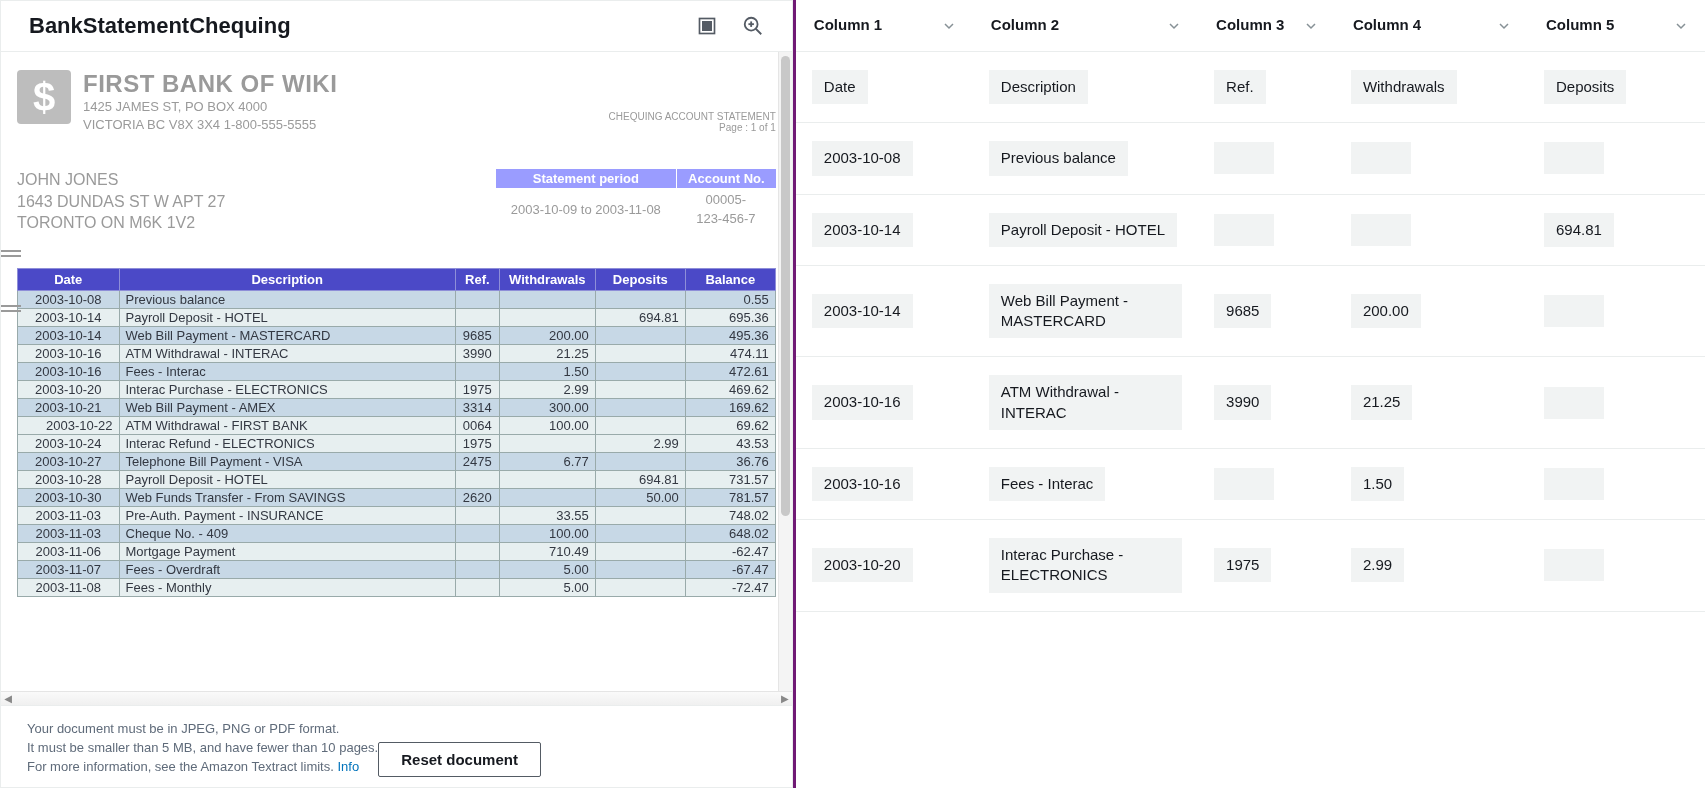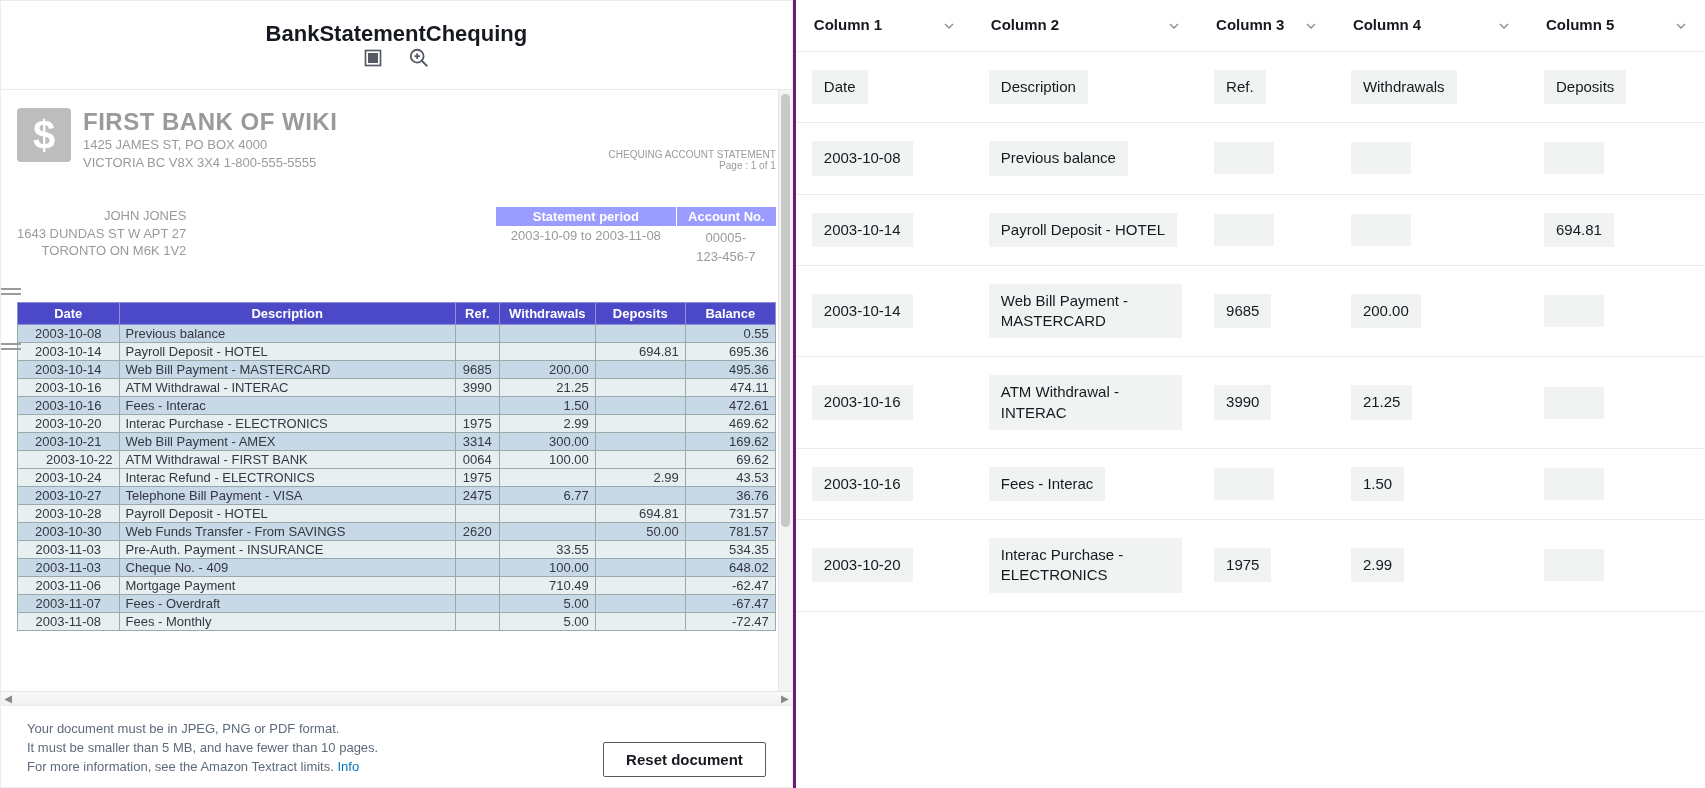--- a/index.html
+++ b/index.html
@@ -18,23 +18,22 @@
     background: #fff;
     border: 1px solid #eaeded;
     display: flex;
     flex-direction: column;
     position: relative;
   }
   .panel-header {
     display: flex;
     justify-content: space-between;
     align-items: center;
-    padding: 20px 28px;
+    padding: 12px 28px;
     border-bottom: 1px solid #eaeded;
-    flex-direction: column;
   }
   .panel-title {
     font-size: 22px;
     font-weight: 700;
     color: #16191f;
   }
   .header-icons { display: flex; gap: 24px; color: #545b64; }
   .icon-btn { width: 22px; height: 22px; display: inline-flex; align-items: center; justify-content: center; }
   .doc-viewer {
     flex: 1;
@@ -66,29 +65,29 @@
     align-items: center;
     justify-content: center;
     color: #fff;
     font-size: 40px;
     font-weight: 700;
   }
   .bank-name { font-size: 24px; font-weight: 700; letter-spacing: .5px; }
   .bank-addr { font-size: 13px; line-height: 1.35; }
   .bank-right { text-align: right; font-size: 10px; padding-top: 22px; }
   .cust-row { display: flex; justify-content: space-between; margin-top: 36px; }
-  .cust-addr { font-size: 13px; line-height: 1.35; text-align: right; }
+  .cust-addr { font-size: 16px; line-height: 1.35; }
   .period-box { font-size: 13px; }
   .period-head { display: flex; }
   .period-head div { background: #9a9cff; color: #fff; padding: 2px 10px; text-align: center; font-weight: 600; }
   .ph-a { width: 180px; }
   .ph-b { width: 100px; border-left: 1px solid #fff; }
   .period-body { display: flex; }
   .period-body div { padding: 2px 10px; text-align: center; }
-  .pb-a { width: 180px; }
+  .pb-a { width: 180px; margin-top: 12px; }
   .pb-b { width: 100px; }
   .page-marks {
     position: absolute;
     left: -2px; top: 198px;
     display: flex; flex-direction: column; gap: 24px;
   }
   .page-marks span { width: 22px; height: 2px; background: #9a9a9a; display: block; }
   .page-marks span + span { margin-top: 3px; }
   .page-marks .grp2 { margin-top: 24px; }
   table.stmt {
@@ -112,23 +111,22 @@
     white-space: nowrap;
   }
   table.stmt tr.even td { background: #c7d8e6; }
   table.stmt tr.odd td { background: #e7eff0; }
   .r { text-align: right; }
   .c { text-align: center; }
   .doc-footer {
     border-top: 1px solid #eaeded;
     padding: 14px 26px 10px 26px;
     display: flex;
-    justify-content: space-between;
     align-items: flex-end;
-    gap: 18px;
+    gap: 0;
   }
   .doc-footer p { font-size: 13px; color: #5f6b7a; line-height: 1.45; }
   .doc-footer a { color: #0073bb; text-decoration: none; }
   .reset-btn {
     border: 1px solid #545b64;
     background: #fff;
     color: #16191f;
     font-weight: 700;
     font-size: 15px;
     padding: 8px 22px;
@@ -370,21 +368,21 @@
               <td class="r" style="width: 96px;"></td>
               <td class="r" style="width: 90px;">50.00</td>
               <td class="r" style="width: 90px;">781.57</td>
             </tr>
             <tr class="odd">
               <td class="c" style="width: 78px;">2003-11-03</td>
               <td style="width: auto;">Pre-Auth. Payment - INSURANCE</td>
               <td class="c" style="width: 44px;"></td>
               <td class="r" style="width: 96px;">33.55</td>
               <td class="r" style="width: 90px;"></td>
-              <td class="r" style="width: 90px;">534.35</td>
+              <td class="r" style="width: 90px;">748.02</td>
             </tr>
             <tr class="even">
               <td class="c" style="width: 78px;">2003-11-03</td>
               <td style="width: auto;">Cheque No. - 409</td>
               <td class="c" style="width: 44px;"></td>
               <td class="r" style="width: 96px;">100.00</td>
               <td class="r" style="width: 90px;"></td>
               <td class="r" style="width: 90px;">648.02</td>
             </tr>
             <tr class="odd">

